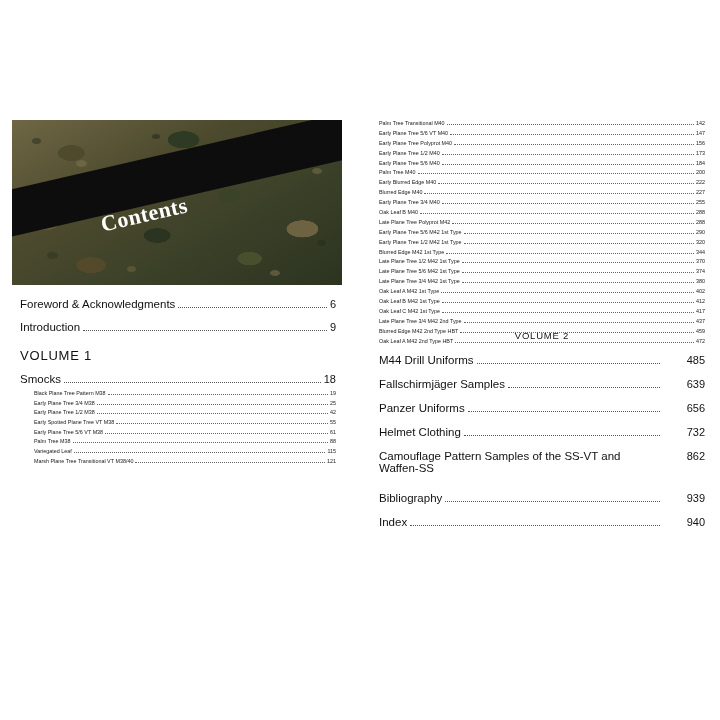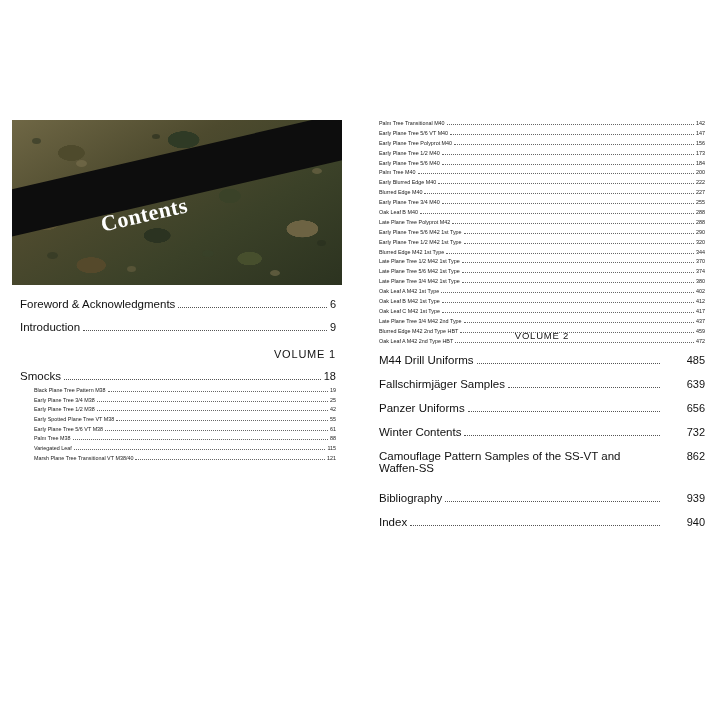--- a/index.html
+++ b/index.html
@@ -98,22 +98,22 @@
   .l1-row .lbl { white-space: nowrap; }
   .l1-row .dots {
     flex: 1 1 auto;
     border-bottom: 1px dotted #555;
     margin: 0 3px 3px 3px;
     height: 1px;
   }
   .l1-row .pg { white-space: nowrap; font-size: 11px; }
 
   .volhead {
-    text-align: right;
-    font-size: 11px;
+    text-align: left;
+    font-size: 13px;
     letter-spacing: 0.8px;
     margin: 14px 0 10px 0;
     color: #111;
   }
 
   .sub-list {
     margin: 4px 0 0 14px;
   }
   .l2-row {
     display: flex;
@@ -410,21 +410,21 @@
         <span>Fallschirmjäger Samples</span>
         <span class="dots"></span>
         <span class="pg">639</span>
       </div>
       <div class="r1-row">
         <span>Panzer Uniforms</span>
         <span class="dots"></span>
         <span class="pg">656</span>
       </div>
       <div class="r1-row">
-        <span>Winter Contents</span>
+        <span>Helmet Clothing</span>
         <span class="dots"></span>
         <span class="pg">732</span>
       </div>
       <div class="r1-row">
         <span>Camouflage Pattern Samples of the SS-VT and Waffen-SS</span>
         <span class="dots"></span>
         <span class="pg">862</span>
       </div>
 
       <div class="r1-row gap-top">

